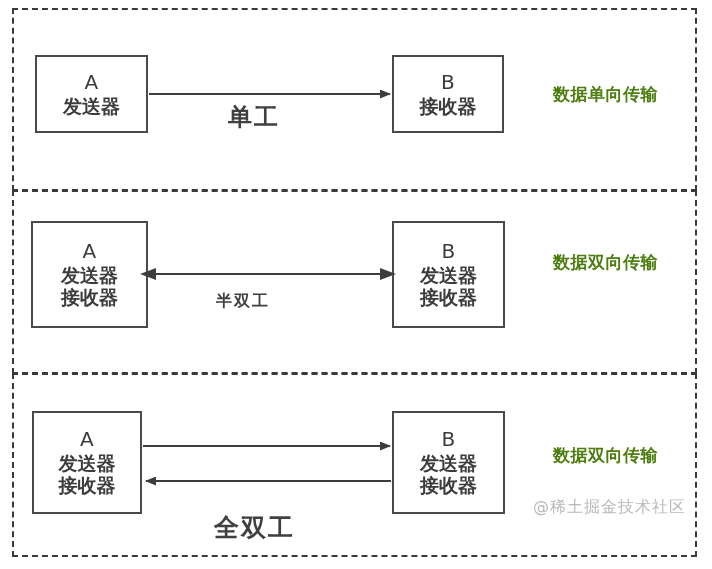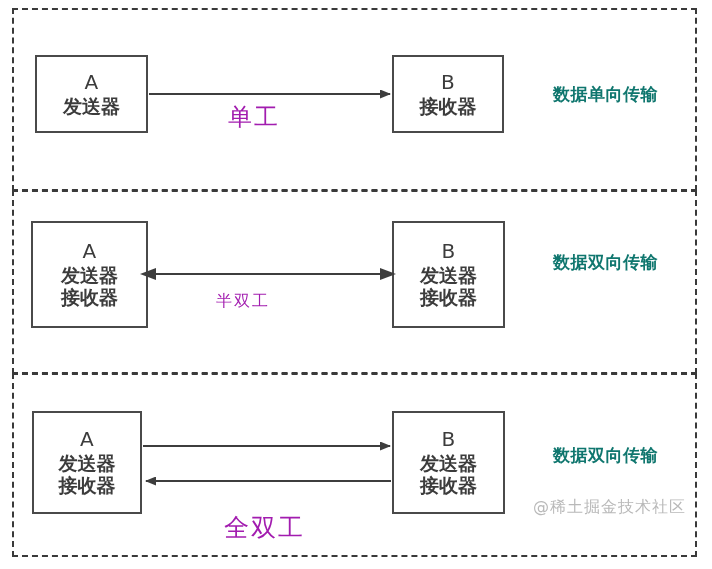--- a/index.html
+++ b/index.html
@@ -76,34 +76,34 @@
     left: 0;
     top: 0;
     width: 712px;
     height: 569px;
     pointer-events: none;
   }
 
   
   .mode-label {
     position: absolute;
-    color: #a21caf;
-    font-weight: normal;
+    color: #404040;
+    font-weight: bold;
     font-size: 24px;
     letter-spacing: 2px;
     white-space: nowrap;
   }
   #mode-simplex { left: 228px; top: 101px; }
   #mode-half    { left: 216px; top: 291px; font-size: 16px; }
-  #mode-full    { left: 224px; top: 511px; font-size: 25px; }
+  #mode-full    { left: 214px; top: 511px; font-size: 25px; }
 
   
   .note {
     position: absolute;
-    color: #0f766e;
+    color: #4d7c0f;
     font-size: 17px;
     font-weight: bold;
     line-height: 1.45;
     white-space: nowrap;
     letter-spacing: .5px;
   }
   #note-simplex { left: 553px; top: 82px; }
   #note-half    { left: 553px; top: 250px; }
   #note-full    { left: 553px; top: 443px; }
 

